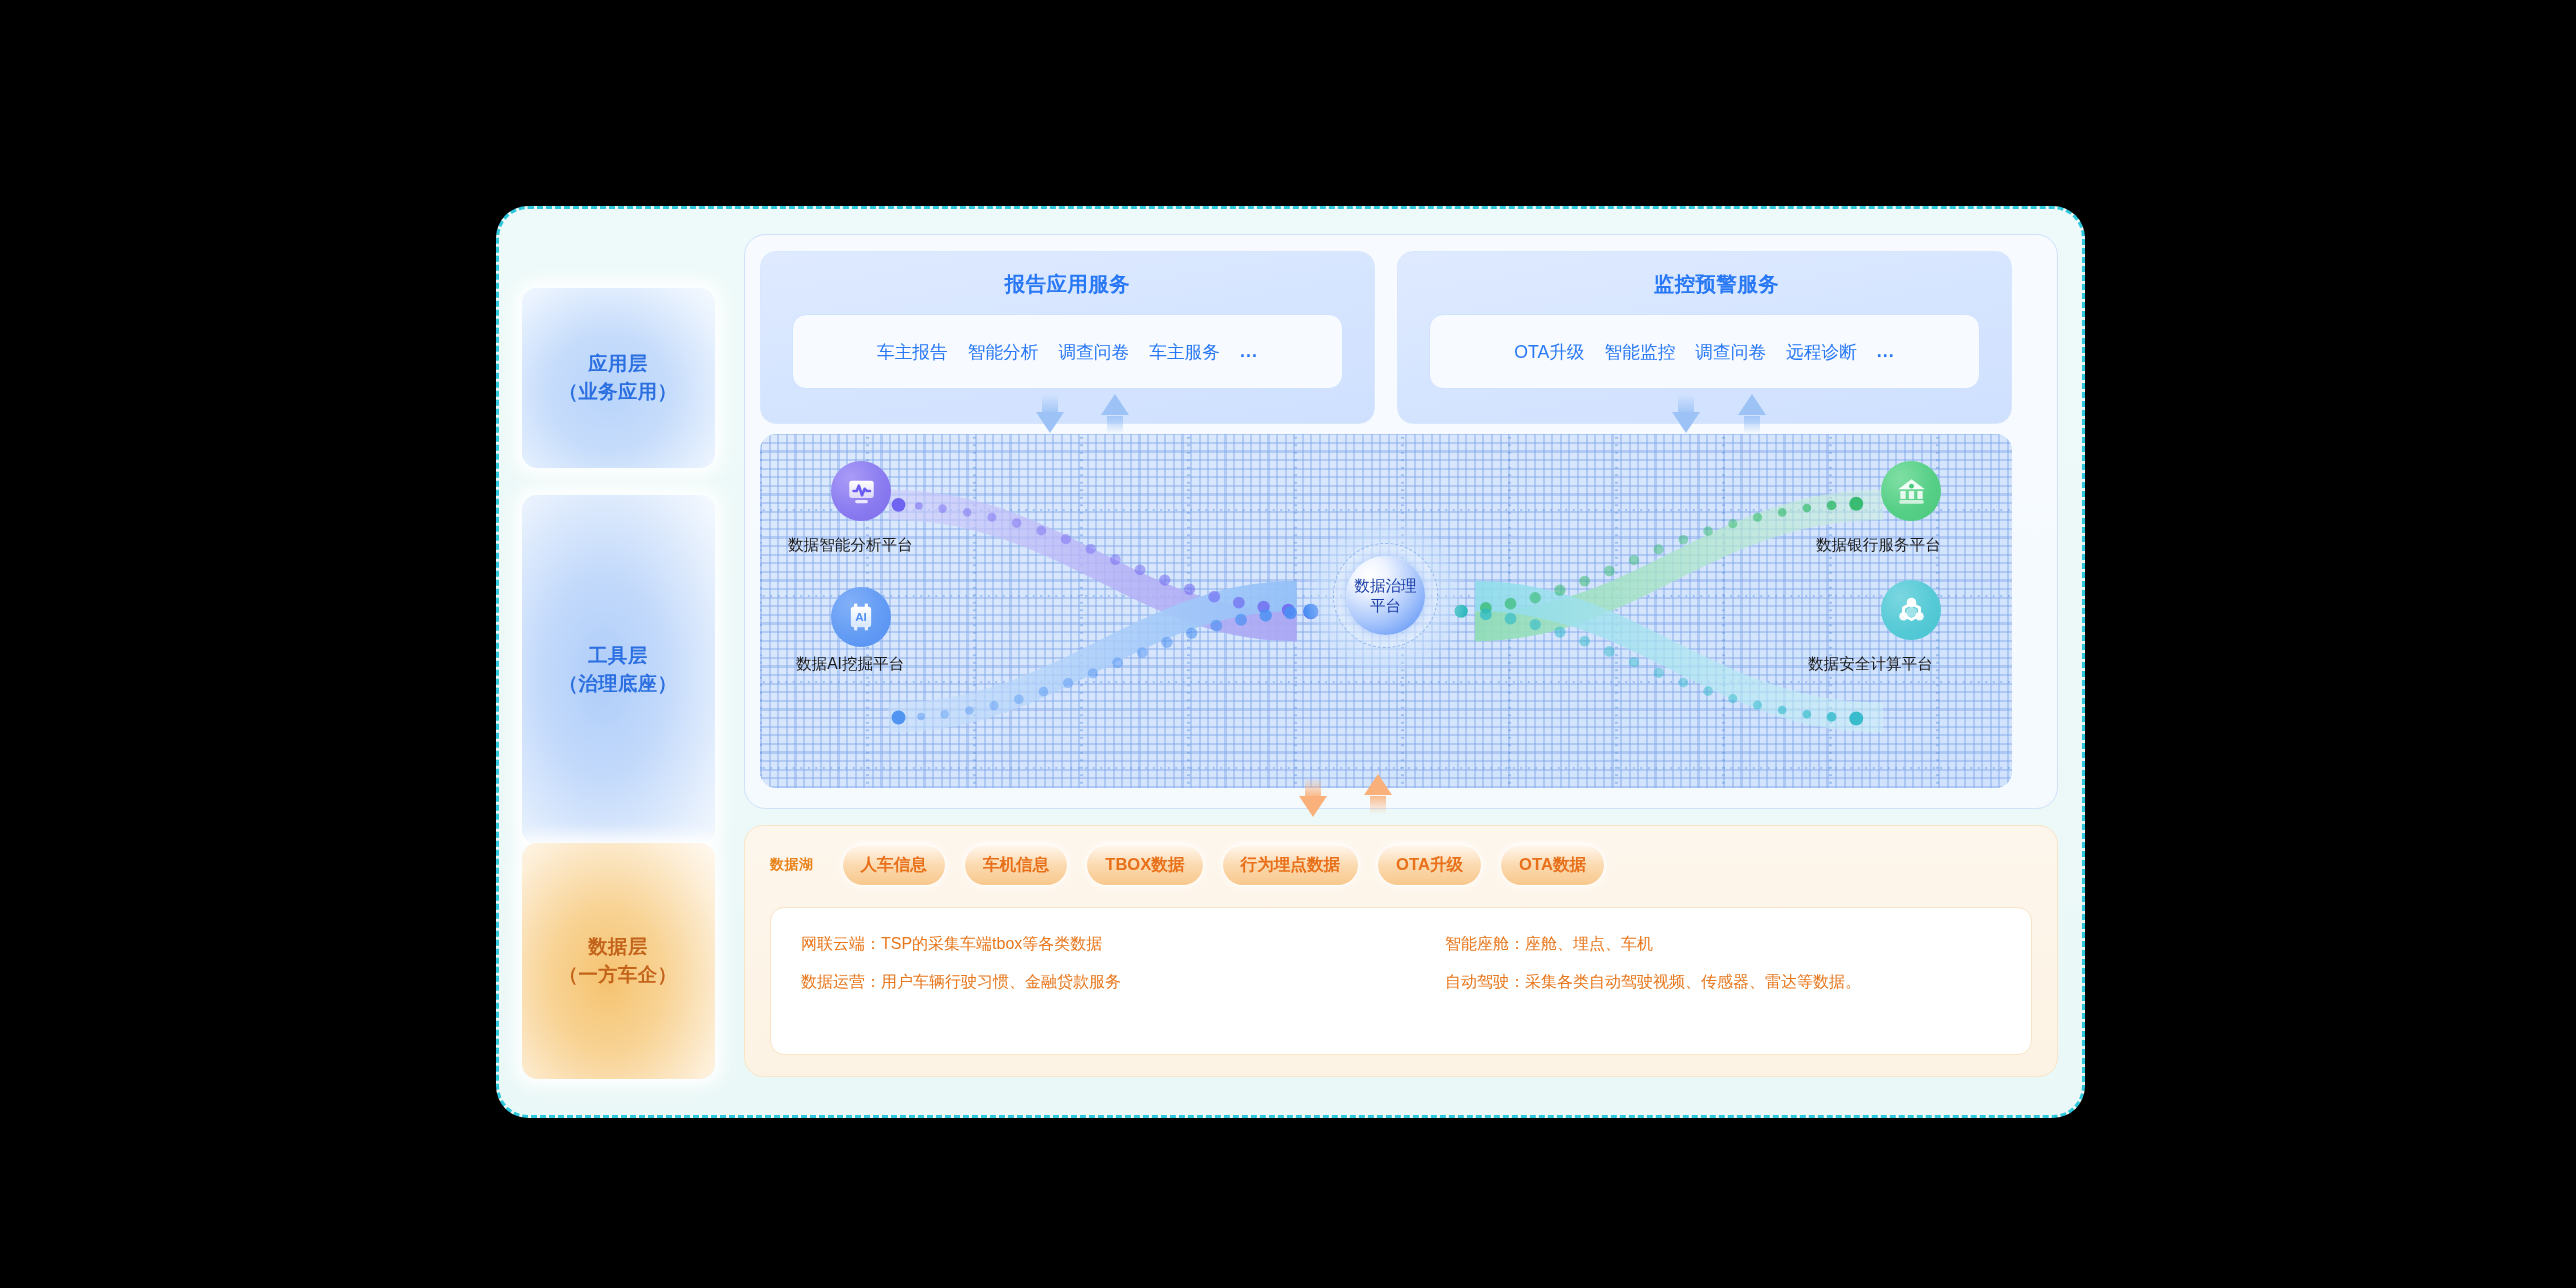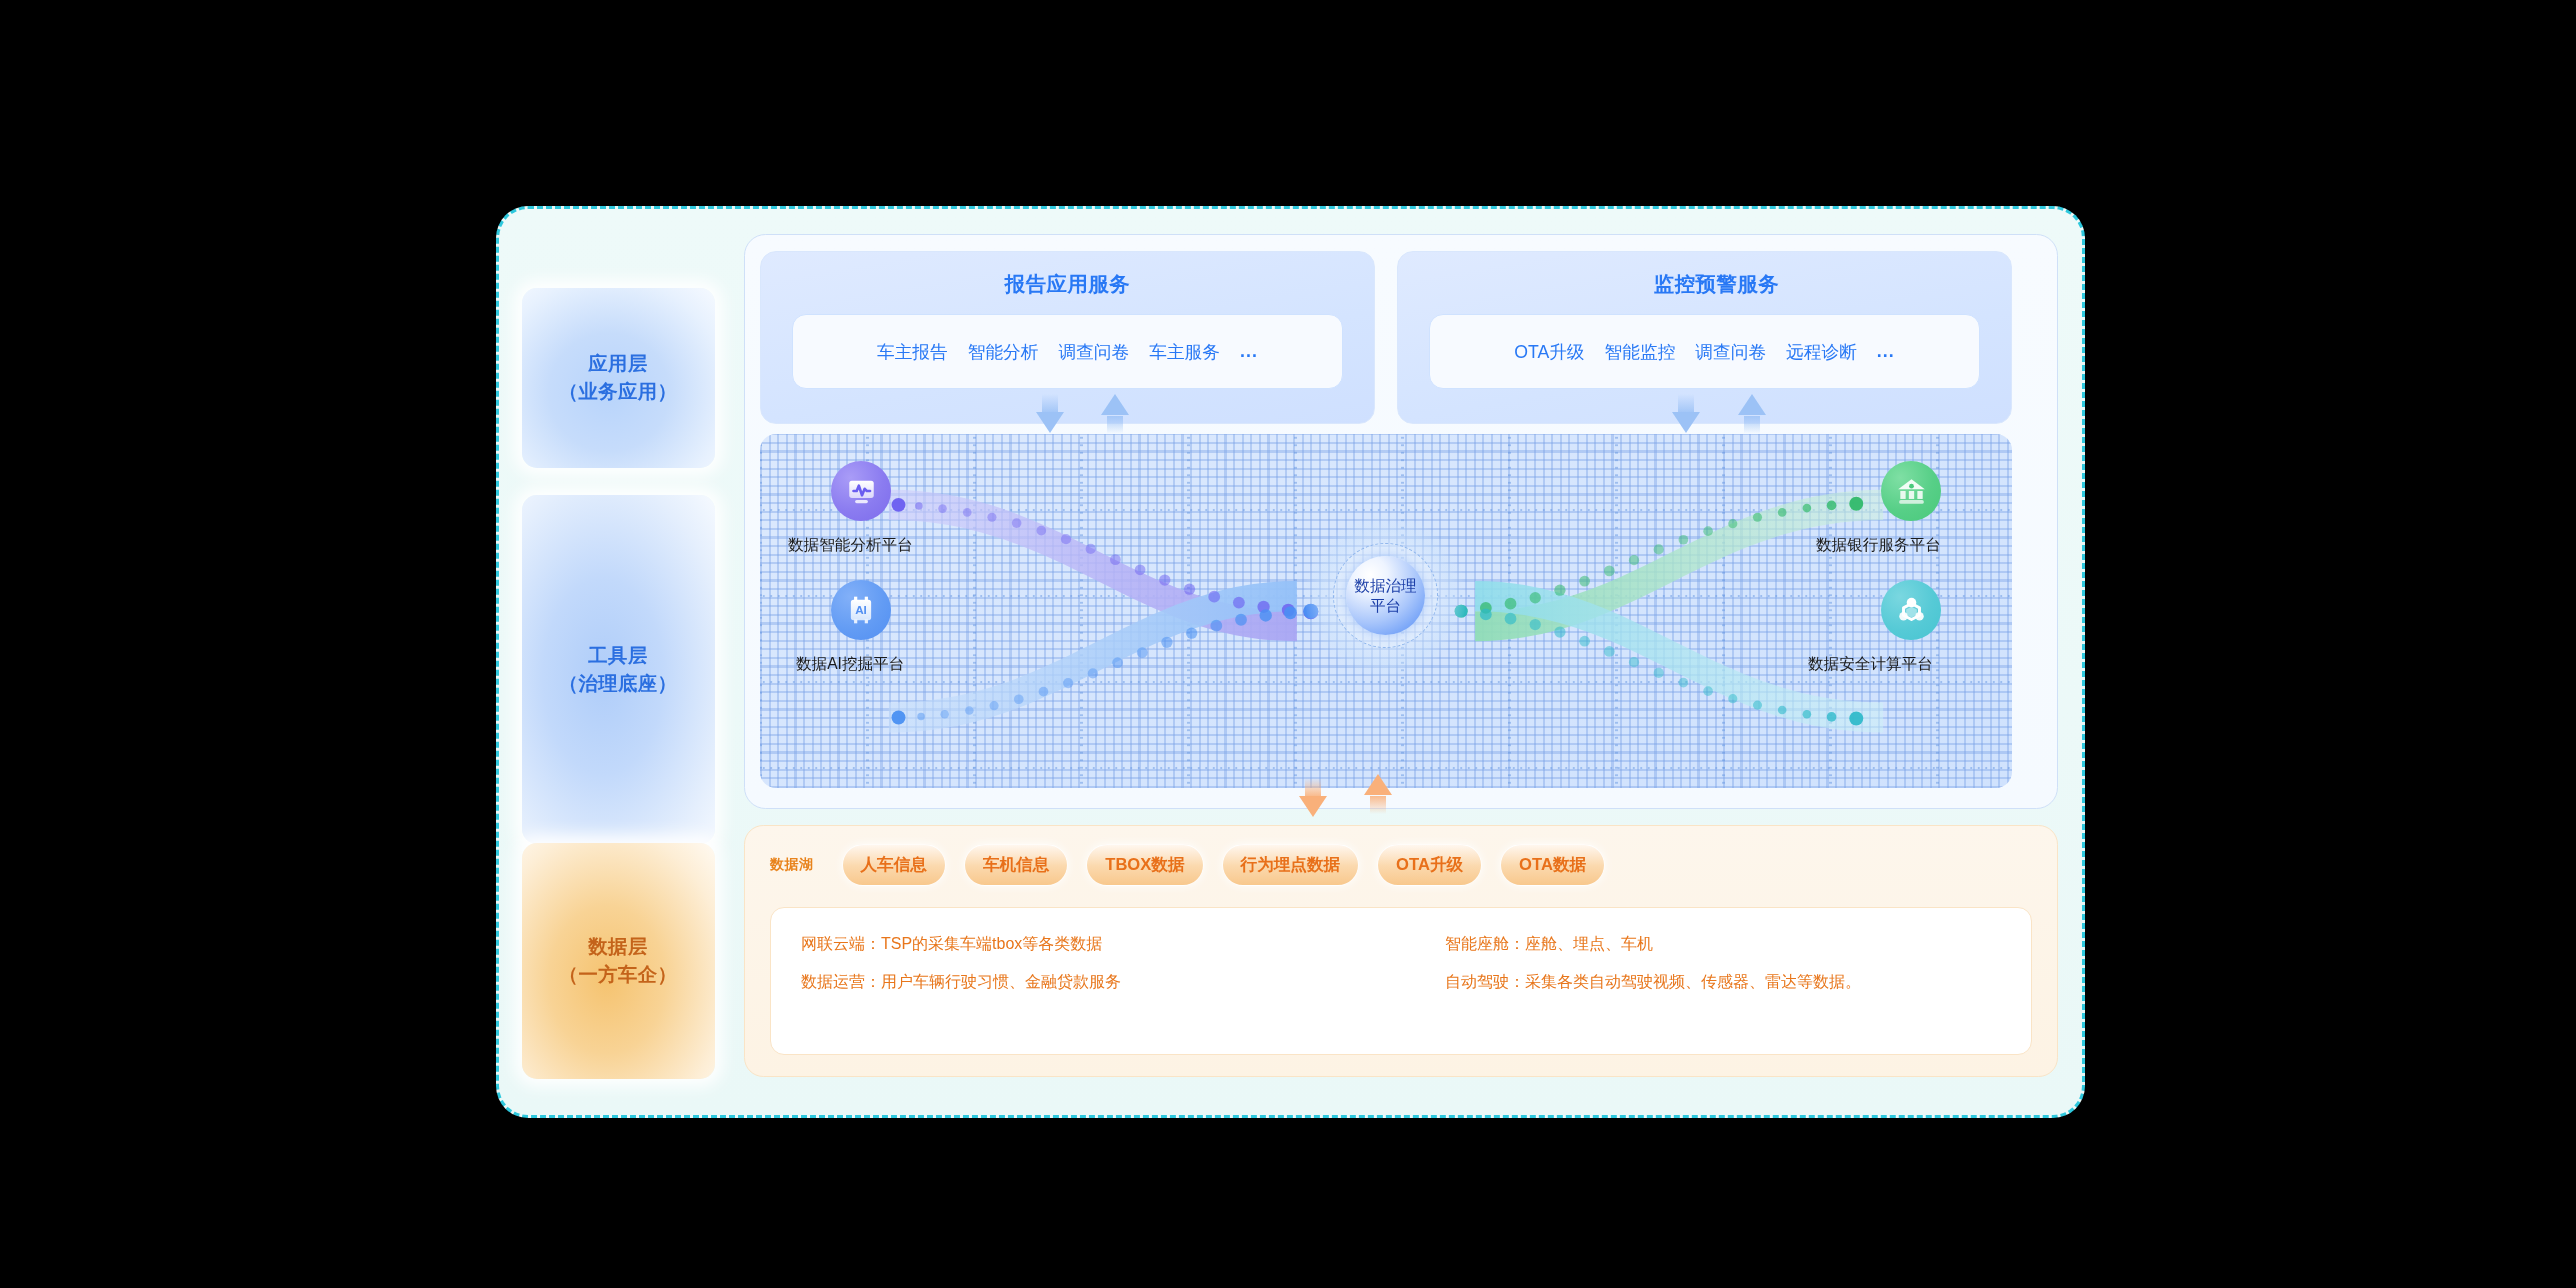--- a/index.html
+++ b/index.html
@@ -173,21 +173,21 @@
   }
   .node-label {
     position: absolute;
     font-size: 15.6px;
     color: #1c1c1c;
     white-space: nowrap;
     font-weight: 400;
   }
   #node-analysis { left: 71px; top: 27px;
     background: radial-gradient(circle at 32% 28%, #a99cf7 0%, #8b7cf0 55%, #7c6bec 100%); }
-  #node-ai       { left: 71px; top: 146px;
+  #node-ai       { left: 71px; top: 153px;
     background: radial-gradient(circle at 32% 28%, #82b0f8 0%, #639cf4 55%, #528ff2 100%); }
   #node-bank     { left: 1121px; top: 27px;
     background: radial-gradient(circle at 32% 28%, #7fdfa4 0%, #57cf87 55%, #49c97b 100%); }
   #node-security { left: 1121px; top: 146px;
     background: radial-gradient(circle at 32% 28%, #7ad7e0 0%, #56cad6 55%, #47c4d1 100%); }
 
   #label-analysis { left: 28px;  top: 101px; }
   #label-ai       { left: 36px;  top: 220px; }
   #label-bank     { left: 1056px; top: 101px; }
   #label-security { left: 1048px; top: 220px; }

